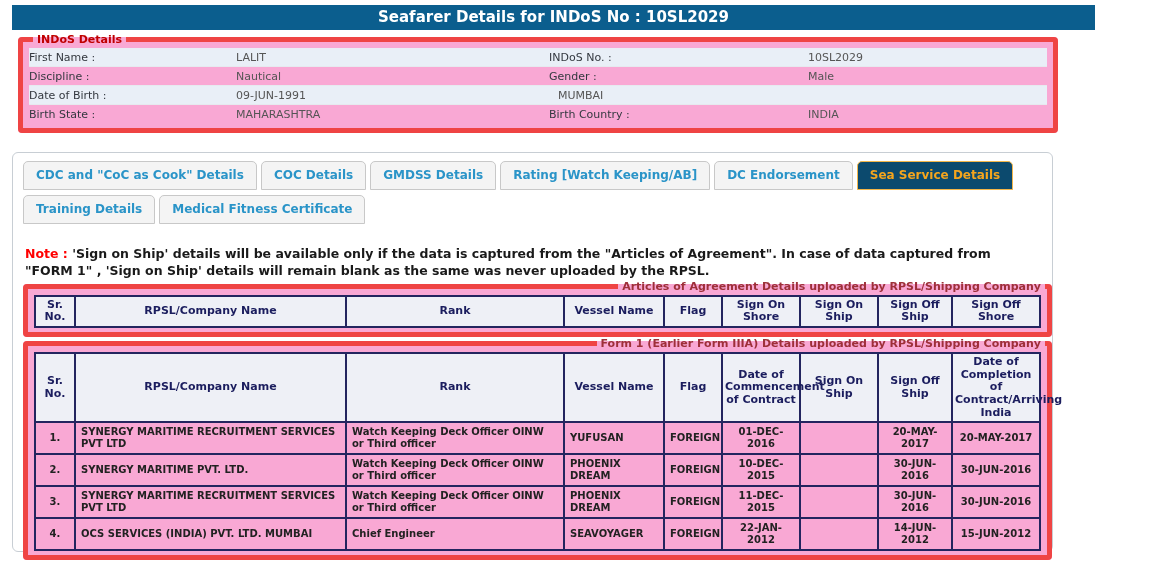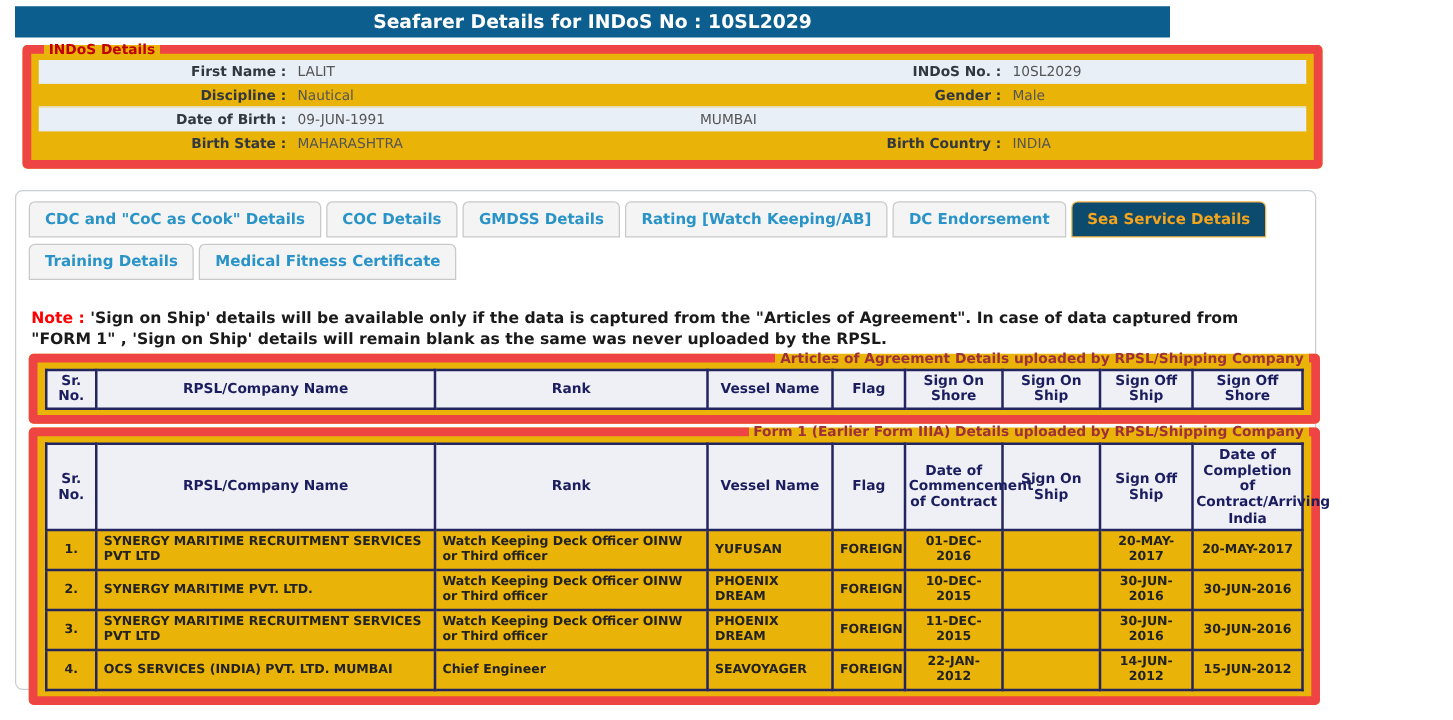--- a/index.html
+++ b/index.html
@@ -5,42 +5,42 @@
   * { box-sizing: border-box; }
   html, body { margin:0; padding:0; }
   body {
     width:1162px; height:576px; position:relative; background:#fff;
     font-family:"DejaVu Sans","Liberation Sans",sans-serif; font-size:11px; color:#333;
     overflow:hidden;
   }
 
   
   .titlebar {
-    position:absolute; left:12px; top:5px; width:924px; height:25px;
+    position:absolute; left:12px; top:5px; width:1083px; height:25px;
     background:#0b5e8e; color:#fff; font-weight:bold; font-size:15px;
     text-align:center; line-height:25px;
   }
 
   
   fieldset.box {
-    border:7px solid #ef4444; border-radius:4px; background:#eab308;
+    border:5px solid #ef4444; border-radius:4px; background:#f9a8d4;
     margin:0; padding:2px 6px 4px 6px;
   }
   fieldset.box legend {
     font-weight:bold; font-size:11px; padding:0 4px; margin-left:4px;
   }
   .indos-fs { position:absolute; left:18px; top:33px; width:1040px; }
   .indos-fs legend { color:#c00000; }
   .indos-row { display:flex; height:19px; line-height:19px; border-bottom:1px solid #e6eaef; }
   .indos-row:last-child { border-bottom:none; }
   .indos-row.stripe { background:#e9eff7; }
   .pair { display:flex; }
   .pair.left { width:520px; }
   .pair.right { flex:1; }
-  .flabel { font-weight:bold; color:#33383f; text-align:right; }
+  .flabel { font-weight:normal; color:#33383f; }
   .pair.left  .flabel { width:198px; }
   .pair.right .flabel { width:250px; }
   .fvalue { color:#555; padding-left:9px; }
 
   
   .panel {
     position:absolute; left:12px; top:152px; width:1041px; height:400px;
     border:1px solid #c8ced4; border-radius:6px; background:#fff; padding:8px 10px;
   }
 

